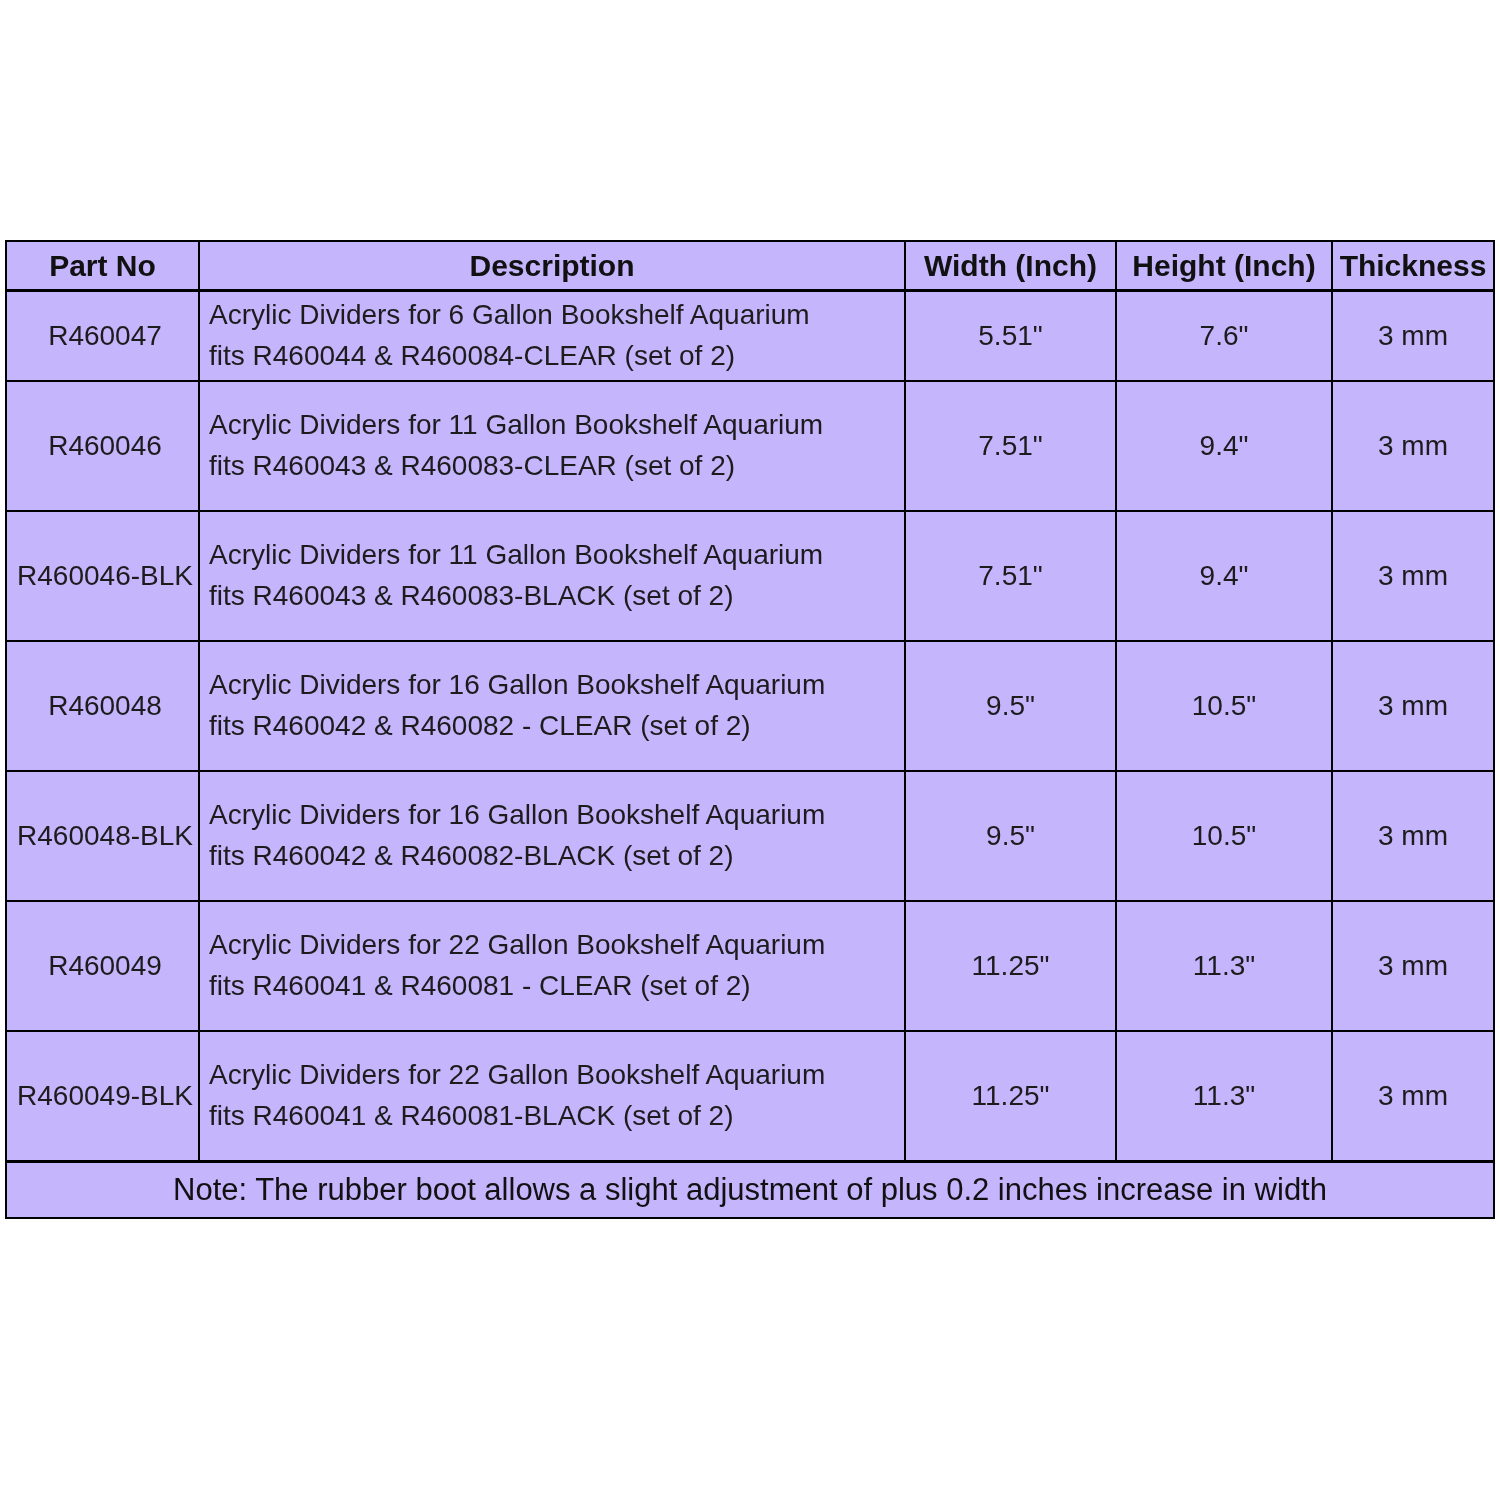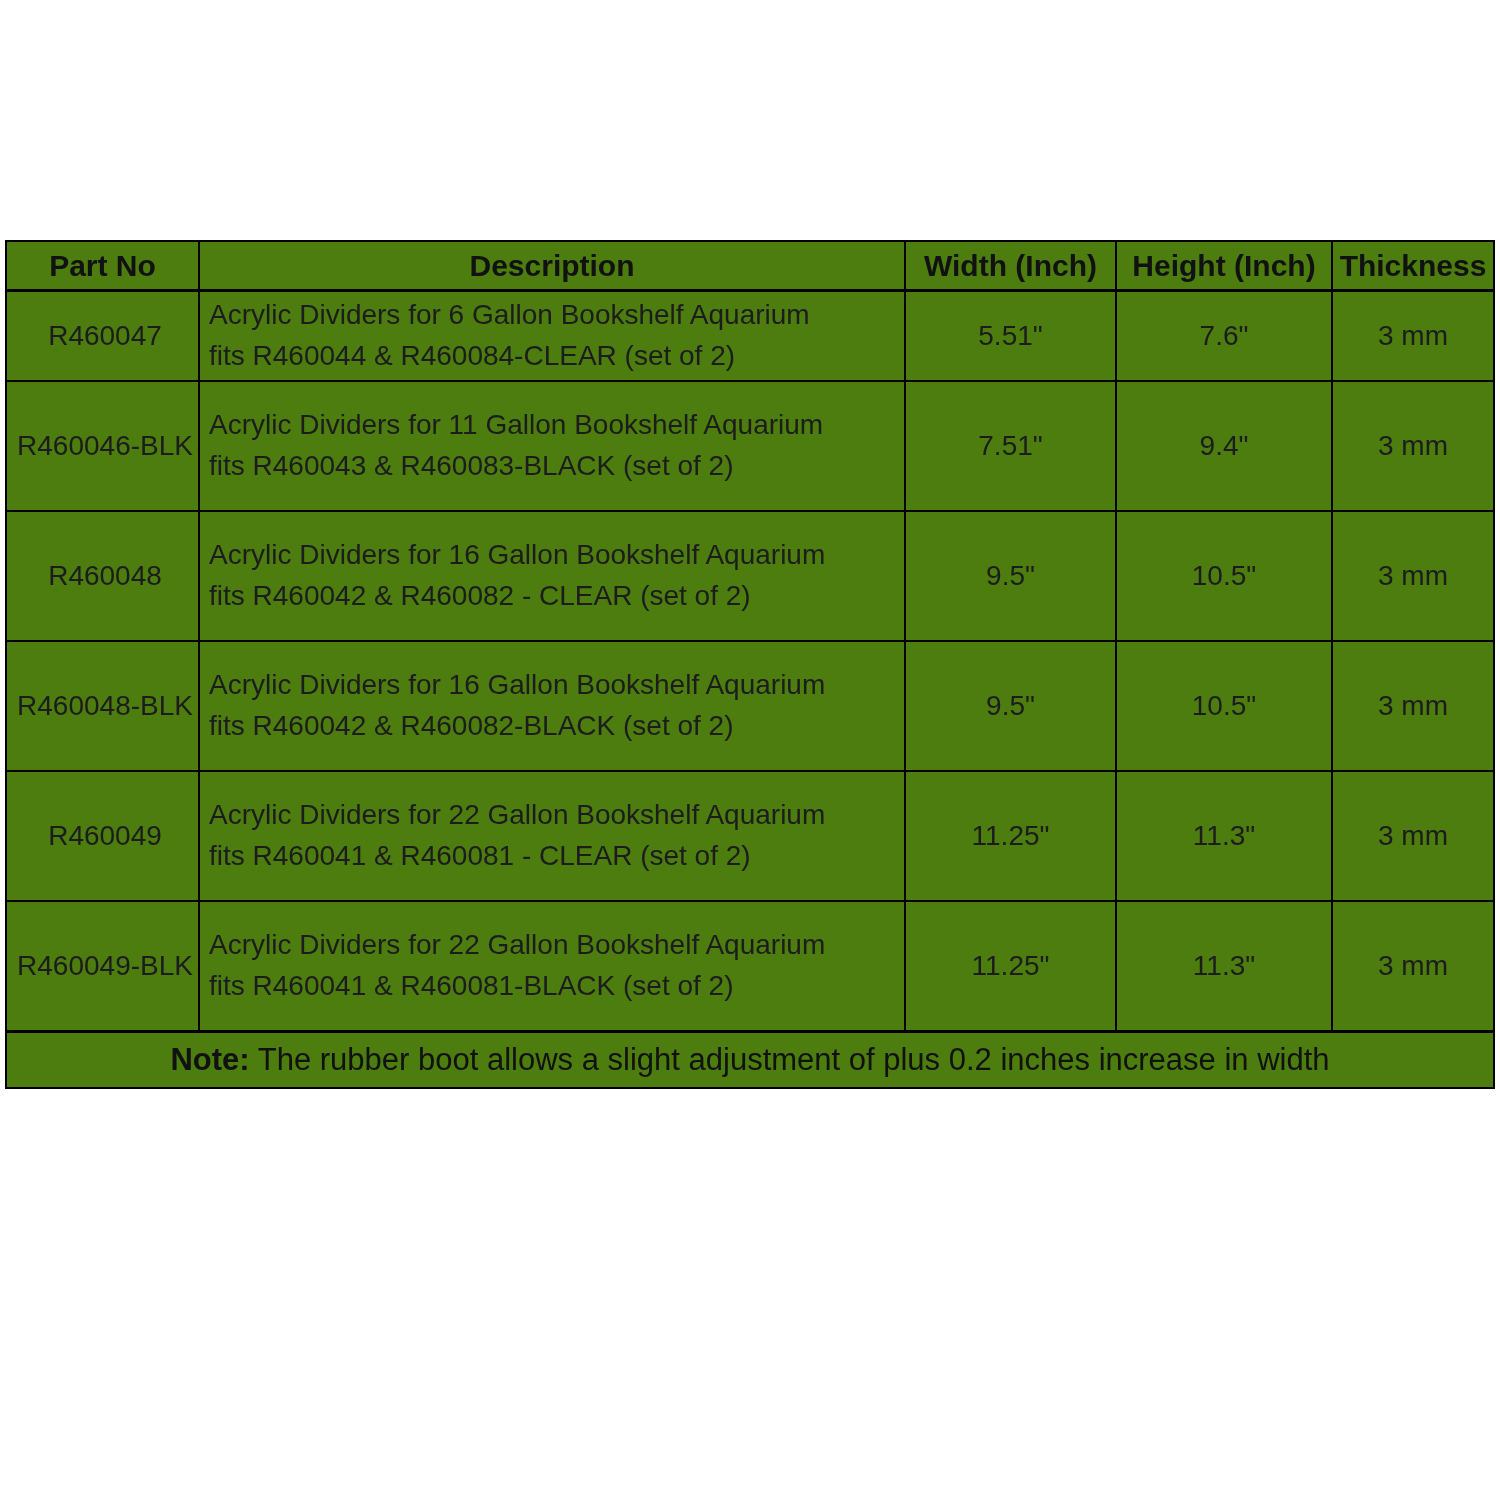--- a/index.html
+++ b/index.html
@@ -17,21 +17,21 @@
   .spec-table-wrap {
     position: absolute;
     left: 5px;
     top: 240px;
     width: 1488px;
   }
   table.spec-table {
     border-collapse: collapse;
     table-layout: fixed;
     width: 100%;
-    background: #4d7c0f;
+    background: #c4b5fd;
   }
   table.spec-table td, table.spec-table th {
     border: 2px solid #000000;
     vertical-align: middle;
     overflow: hidden;
   }
   tr.header-row th {
     height: 47px;
     font-size: 30px;
     font-weight: bold;
@@ -62,21 +62,21 @@
     color: #1c1c1c;
   }
   tr.note-row td {
     height: 50px;
     font-size: 31px;
     text-align: center;
     border-top: 3px solid #000000;
     padding: 2px 4px;
     color: #111111;
   }
-  .note-label { font-weight: bold; }
+  .note-label { font-weight: normal; }
 </style>
 </head>
 <body>
 
 <div class="spec-table-wrap">
   <table class="spec-table">
     <colgroup>
       <col style="width:193px">
       <col style="width:706px">
       <col style="width:211px">
@@ -95,20 +95,28 @@
       <tr class="data-row short">
         <td class="part-no-cell">R460047</td>
         <td class="description-cell">Acrylic Dividers for 6 Gallon Bookshelf Aquarium
 fits R460044 &amp; R460084-CLEAR (set of 2)</td>
         <td class="num-cell">5.51"</td>
         <td class="num-cell">7.6"</td>
         <td class="num-cell">3 mm</td>
       </tr>
 
 
+      <tr class="data-row tall">
+        <td class="part-no-cell">R460046</td>
+        <td class="description-cell">Acrylic Dividers for 11 Gallon Bookshelf Aquarium
+fits R460043 &amp; R460083-CLEAR (set of 2)</td>
+        <td class="num-cell">7.51"</td>
+        <td class="num-cell">9.4"</td>
+        <td class="num-cell">3 mm</td>
+      </tr>
 
       <tr class="data-row tall">
         <td class="part-no-cell">R460046-BLK</td>
         <td class="description-cell">Acrylic Dividers for 11 Gallon Bookshelf Aquarium
 fits R460043 &amp; R460083-BLACK (set of 2)</td>
         <td class="num-cell">7.51"</td>
         <td class="num-cell">9.4"</td>
         <td class="num-cell">3 mm</td>
       </tr>
 

